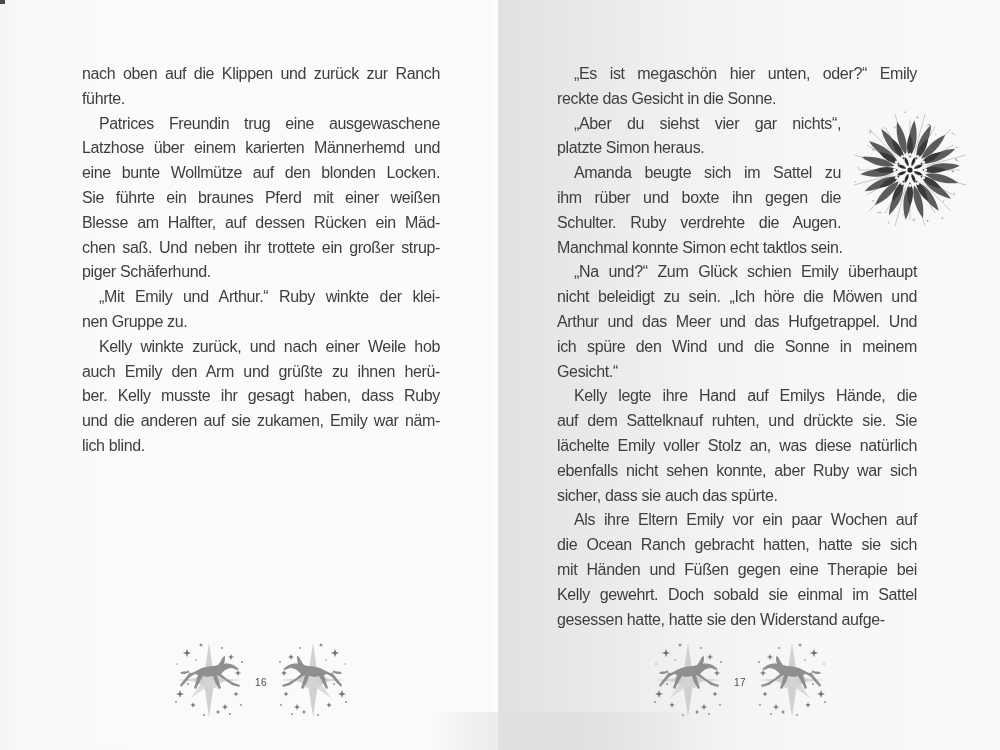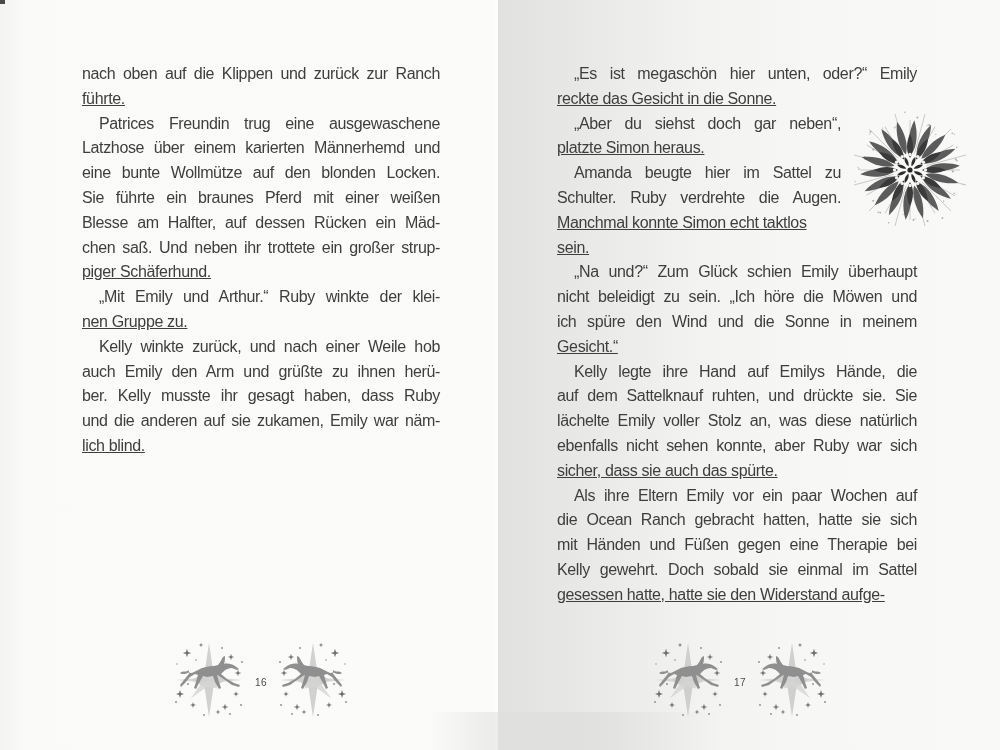--- a/index.html
+++ b/index.html
@@ -19,21 +19,21 @@
   .text-col{
     position:absolute;top:62px;
     font-size:16px;letter-spacing:-0.35px;line-height:24.8px;
     color:var(--text-color,#3e3e3e);
   }
   #left-text{left:82px;width:358px;}
   #right-text{left:557px;width:360px;}
   .para{margin:0;}
   .para.space-before{margin-top:24.8px;}
   .line{text-align:justify;text-align-last:justify;white-space:normal;}
-  .line.last{text-align:left;text-align-last:left;text-decoration:underline;}
+  .line.last{text-align:left;text-align-last:left;}
   .line.indent{text-indent:17px;}
   .ornament-float{float:right;width:68px;height:115px;margin-left:8px;}
 
   .mandala-wrap{position:absolute;left:846px;top:106px;width:128px;height:128px;}
   .footer{position:absolute;top:641px;width:174px;height:78px;display:flex;justify-content:space-between;align-items:center;}
   #footer-left{left:174px;}
   #footer-right{left:653px;}
   .horse-slot{width:70px;height:76px;}
   .horse-slot.mirrored svg{transform:scaleX(-1);}
   .page-number{
@@ -78,31 +78,33 @@
         <div class="line last">lich blind.</div>
       </div>
     </div>
   <div class="text-col" id="right-text">
       <div class="para">
         <div class="line indent">„Es ist megaschön hier unten, oder?“ Emily</div>
         <div class="line last">reckte das Gesicht in die Sonne.</div>
       </div>
       <div class="para">
         <div class="ornament-float"></div>
-        <div class="line indent">„Aber du siehst doch gar neben“,</div>
+        <div class="line indent">„Aber du siehst vier gar nichts“,</div>
         <div class="line last">platzte Simon heraus.</div>
       </div>
       <div class="para">
-        <div class="line indent">Amanda beugte hier im Sattel zu</div>
+        <div class="line indent">Amanda beugte sich im Sattel zu</div>
+        <div class="line">ihm rüber und boxte ihn gegen die</div>
         <div class="line">Schulter. Ruby verdrehte die Augen.</div>
         <div class="line last">Manchmal konnte Simon echt taktlos sein.</div>
       </div>
       <div class="para">
         <div class="line indent">„Na und?“ Zum Glück schien Emily überhaupt</div>
         <div class="line">nicht beleidigt zu sein. „Ich höre die Möwen und</div>
+        <div class="line">Arthur und das Meer und das Hufgetrappel. Und</div>
         <div class="line">ich spüre den Wind und die Sonne in meinem</div>
         <div class="line last">Gesicht.“</div>
       </div>
       <div class="para">
         <div class="line indent">Kelly legte ihre Hand auf Emilys Hände, die</div>
         <div class="line">auf dem Sattelknauf ruhten, und drückte sie. Sie</div>
         <div class="line">lächelte Emily voller Stolz an, was diese natürlich</div>
         <div class="line">ebenfalls nicht sehen konnte, aber Ruby war sich</div>
         <div class="line last">sicher, dass sie auch das spürte.</div>
       </div>

